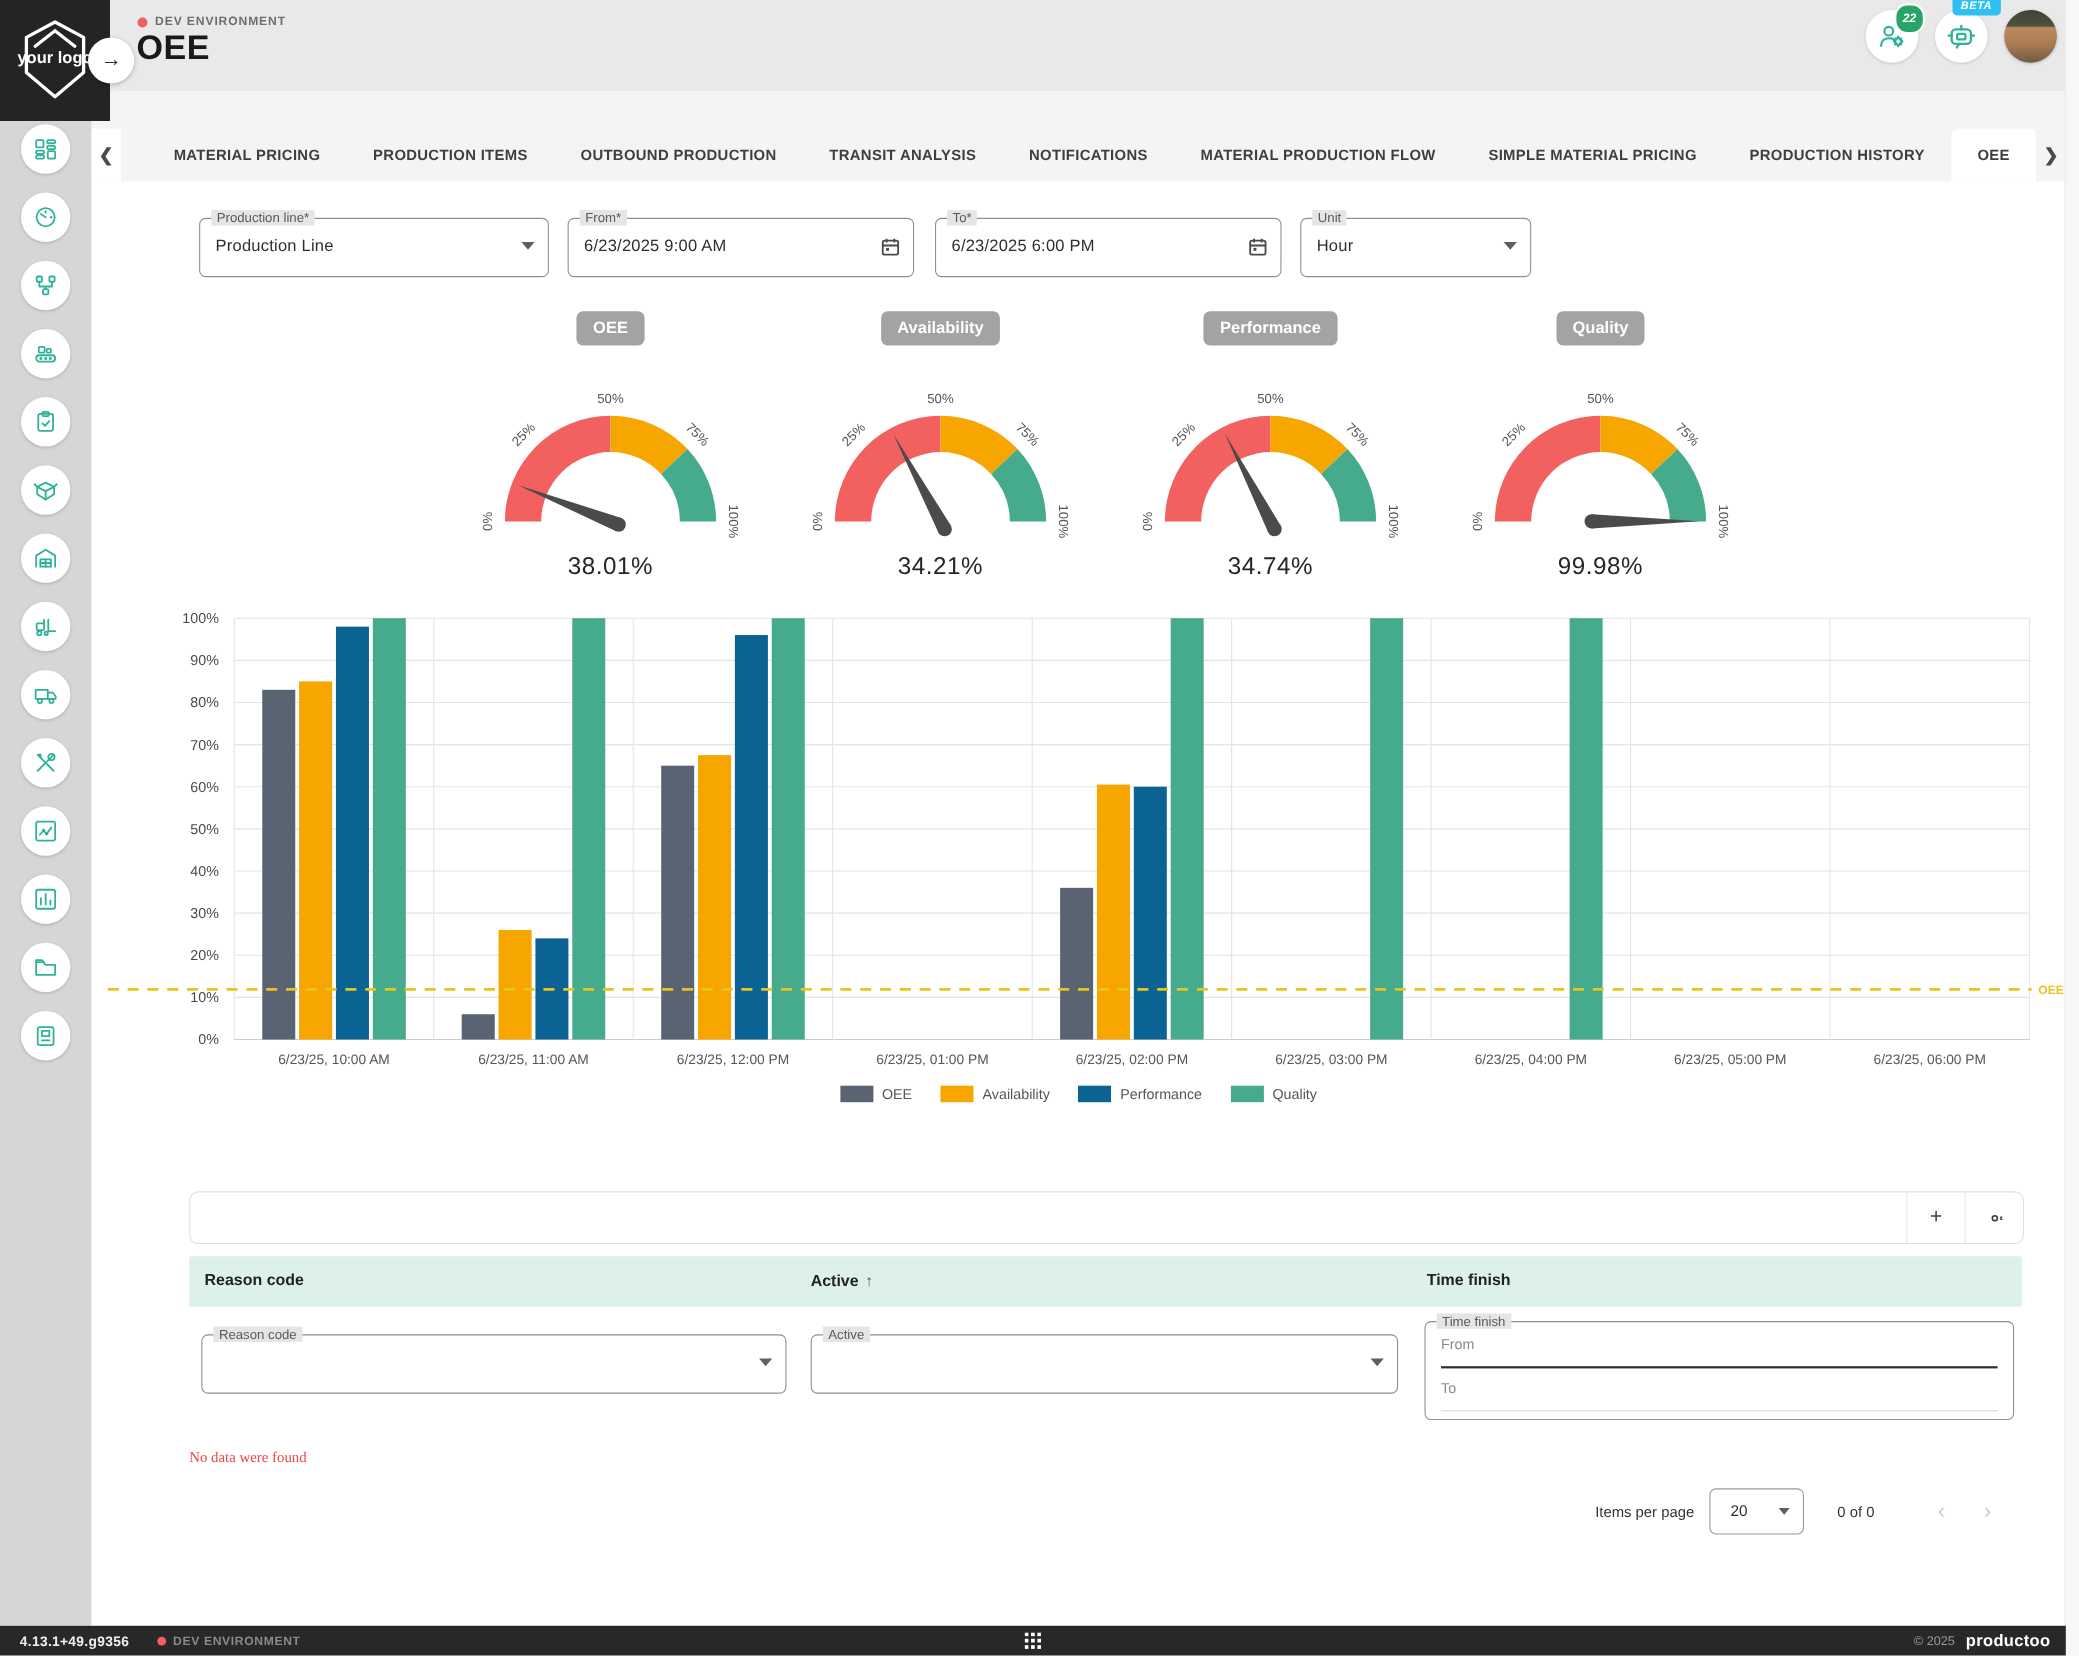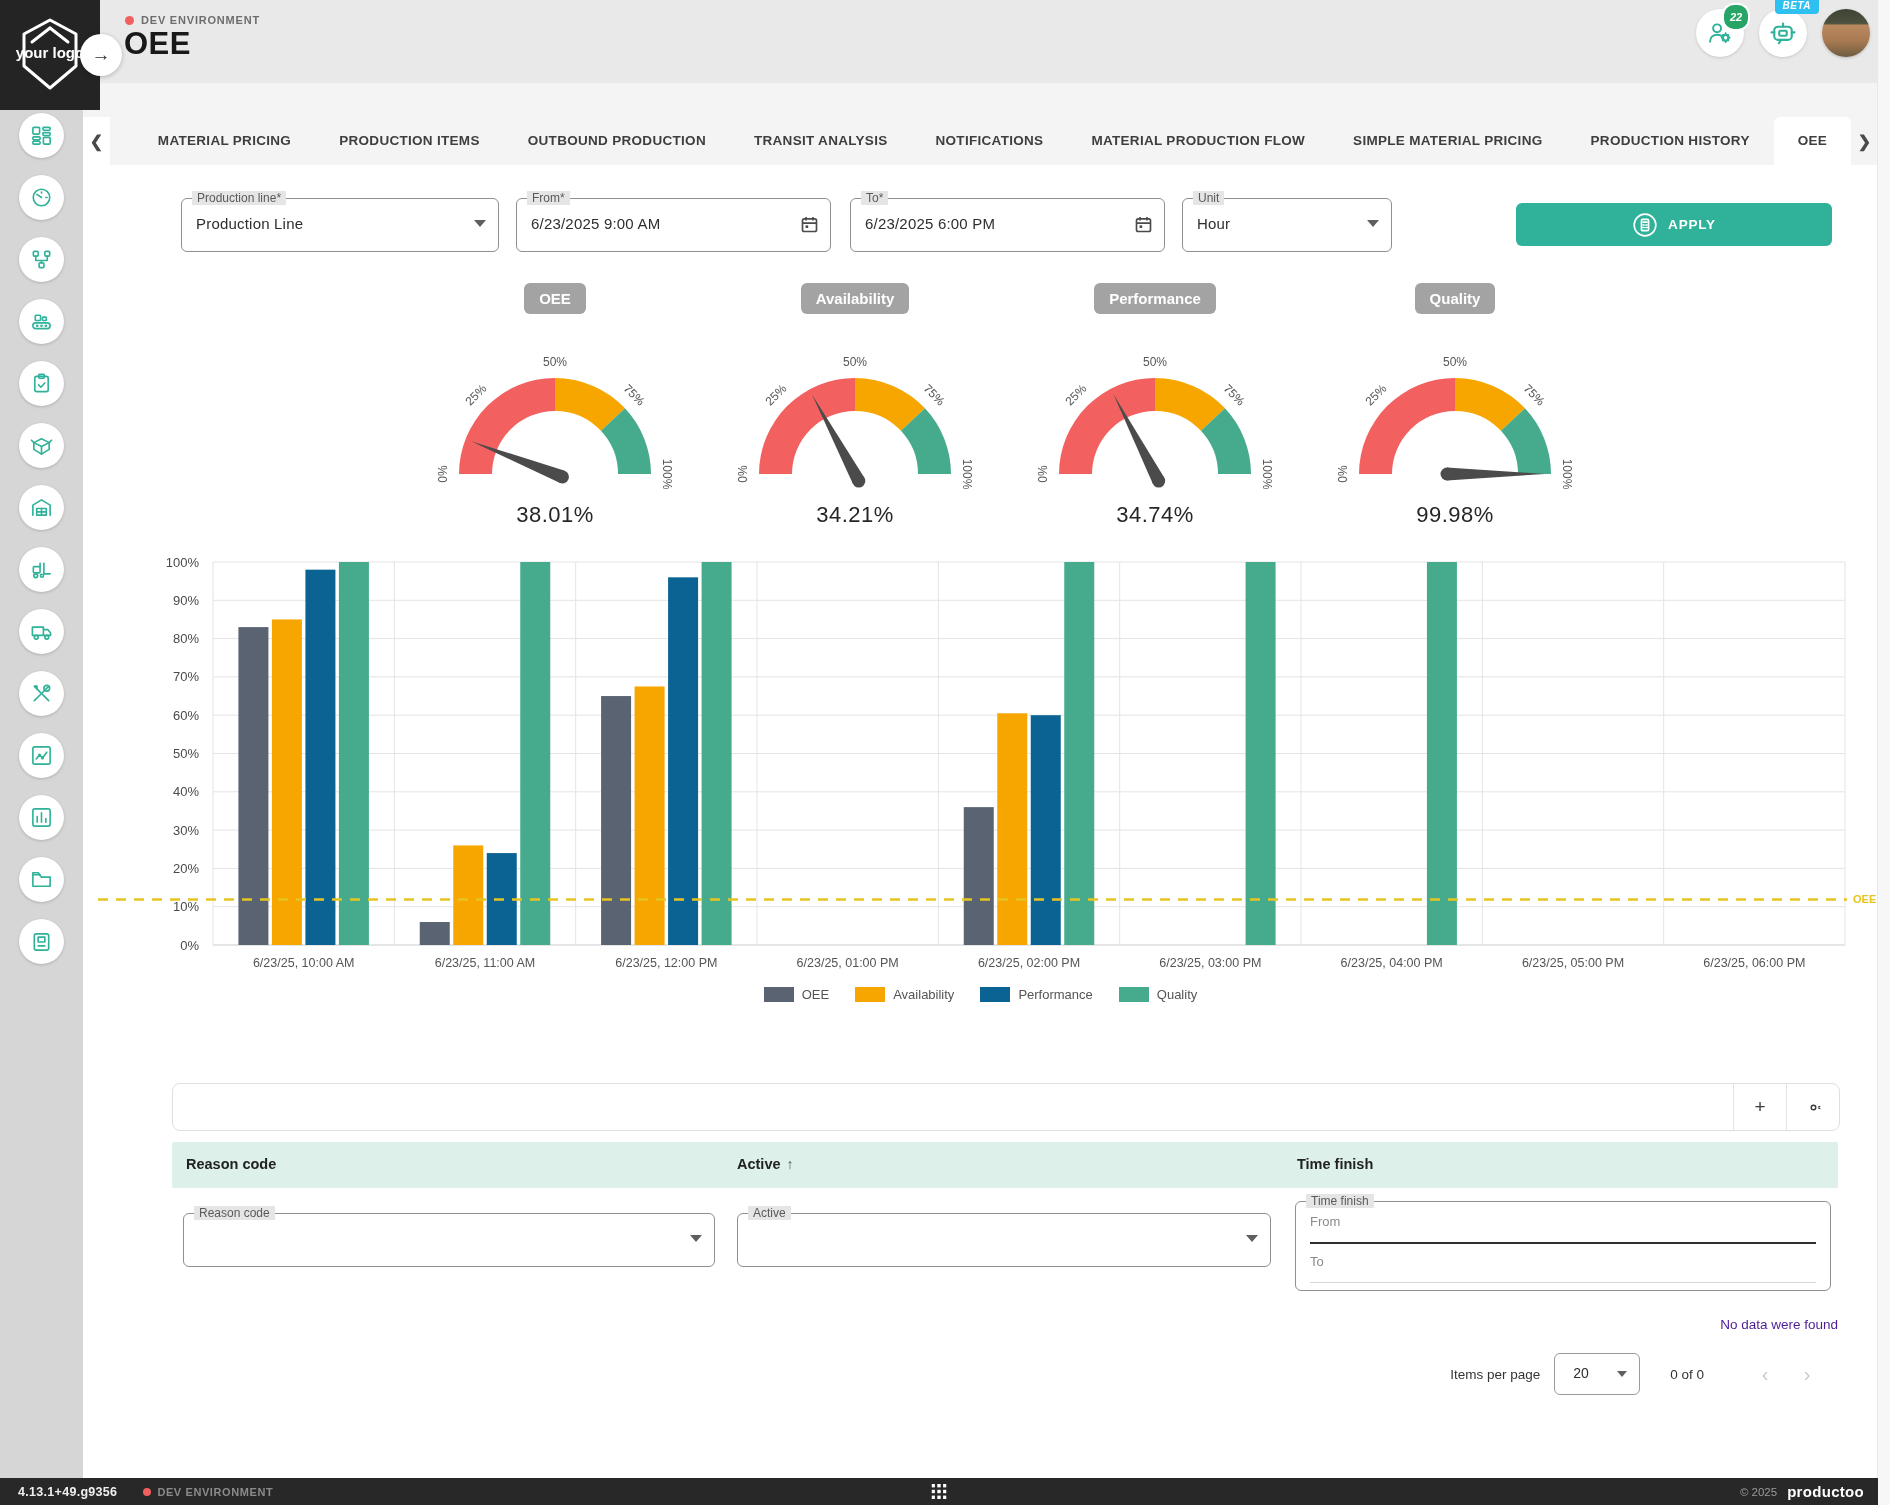--- a/index.html
+++ b/index.html
@@ -77,21 +77,21 @@
   
   .toolbar{position:absolute;left:89px;top:918px;width:1666px;height:46px;background:#fff;border:1px solid #e0e0e0;
         border-radius:8px;display:flex;align-items:stretch;}
   .toolbar .spacer{flex:1;}
   .tb-btn{width:52px;display:flex;align-items:center;justify-content:center;border-left:1px solid #e4e4e4;
         font-size:19px;color:#3c3c3c;cursor:pointer;}
   .thead{position:absolute;left:89px;top:977px;width:1666px;height:46px;background:#ddf1ea;border-radius:2px;}
   .th{position:absolute;top:14px;font-size:14.5px;font-weight:bold;color:#222;}
   .sort-arrow{font-weight:normal;color:#555;margin-left:6px;font-size:14px;}
   .tfilter{position:absolute;}
-  .empty-msg{position:absolute;left:89px;top:1152px;width:1666px;text-align:right;font-size:13.5px;color:#4c1d95;}
+  .empty-msg{position:absolute;left:89px;top:1152px;width:1666px;text-align:left;font-size:13.5px;color:#ef4444;font-family:Liberation Serif, serif;}
   .pagination{position:absolute;right:50px;top:1188px;display:flex;align-items:center;gap:0;}
   .pg-label{font-size:13.5px;color:#333;margin-right:14px;}
   .pg-select{width:84px;height:40px;border:1px solid #9a9a9a;border-radius:6px;position:relative;margin-right:30px;cursor:pointer;}
   .pg-select .pval{position:absolute;left:18px;top:11px;font-size:14px;color:#2e2e2e;}
   .pg-select .fcaret{position:absolute;right:12px;top:17px;width:0;height:0;border-left:5px solid transparent;
         border-right:5px solid transparent;border-top:6px solid #5f5f5f;}
   .pg-range{font-size:13.5px;color:#333;margin-right:40px;}
   .pg-nav{width:42px;height:42px;display:flex;align-items:center;justify-content:center;font-size:20px;color:#c9c9c9;cursor:default;}
 
   
@@ -308,30 +308,20 @@
         <rect x="7.5" y="13" width="3" height="3" fill="#4a4a4a" stroke="none"></rect>
             </g>
           </svg>
       </span>
     </div>
     <div class="field" style="left:1099px;top:33px;width:208px;">
       <span class="flabel">Unit</span>
       <span class="fvalue">Hour</span>
       <span class="fcaret"></span>
     </div>
-    <button class="apply-btn">
-      <svg width="26" height="26" viewBox="0 0 24 24">
-        <g stroke="#fff" stroke-width="1.5" fill="none" stroke-linecap="round">
-          <circle cx="12" cy="12" r="10"></circle>
-          <rect x="8.7" y="6.8" width="6.6" height="10.4" rx="1"></rect>
-          <path d="M10 9.3h4M10 12h1.2M12.8 12h1.2M10 14.3h1.2M12.8 14.3h1.2"></path>
-        </g>
-      </svg>
-      <span>APPLY</span>
-    </button>
 
     <div class="gauges">
       <div class="gauge">
         <div class="gauge-badge">OEE</div>
         <svg class="gauge-svg" width="300" height="178">
             <path d="M54 152 A96 96 0 0 1 150 56 L150 89 A63 63 0 0 0 87 152 Z" fill="#f2605f"></path>
             <path d="M150 56 A96 96 0 0 1 219.9809882324555 86.2834778308459 L195.92502352754894 108.87353232649261 A63 63 0 0 0 150 89 Z" fill="#f7a600"></path>
             <path d="M219.9809882324555 86.2834778308459 A96 96 0 0 1 246 152 L213 152 A63 63 0 0 0 195.92502352754894 108.87353232649261 Z" fill="#46ab8d"></path>
             <text x="0" y="0" transform="translate(39 152) rotate(-90)" text-anchor="middle" font-size="12" fill="#555" dominant-baseline="middle">0%</text>
             <text x="0" y="0" transform="translate(71.51114728829323 73.51114728829322) rotate(-45)" text-anchor="middle" font-size="12" fill="#555" dominant-baseline="middle">25%</text>

